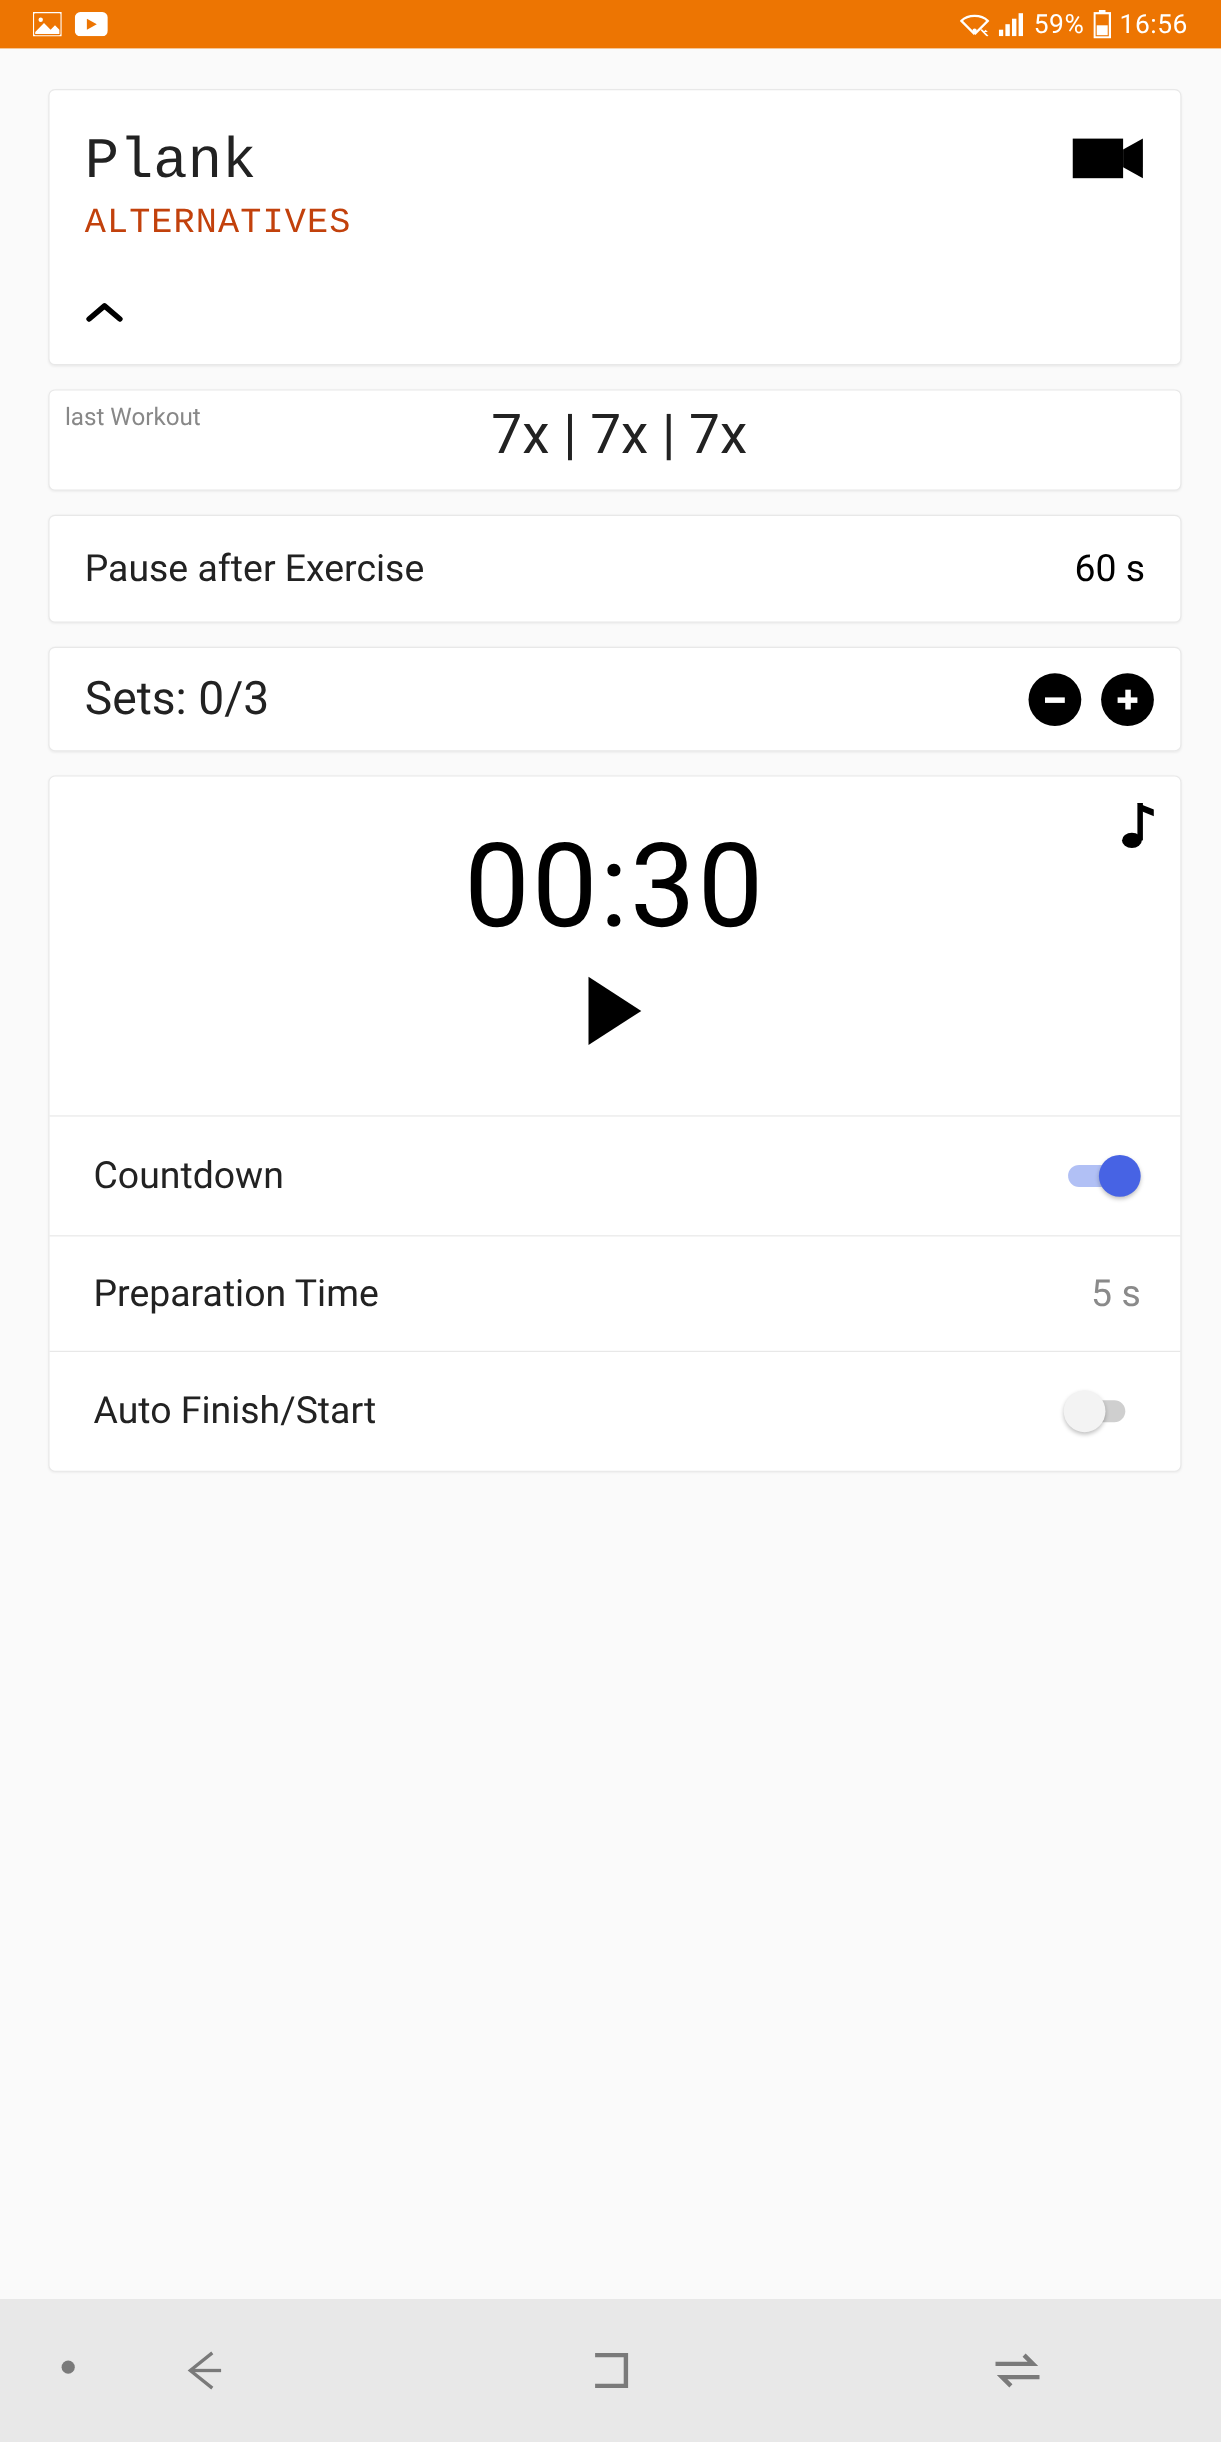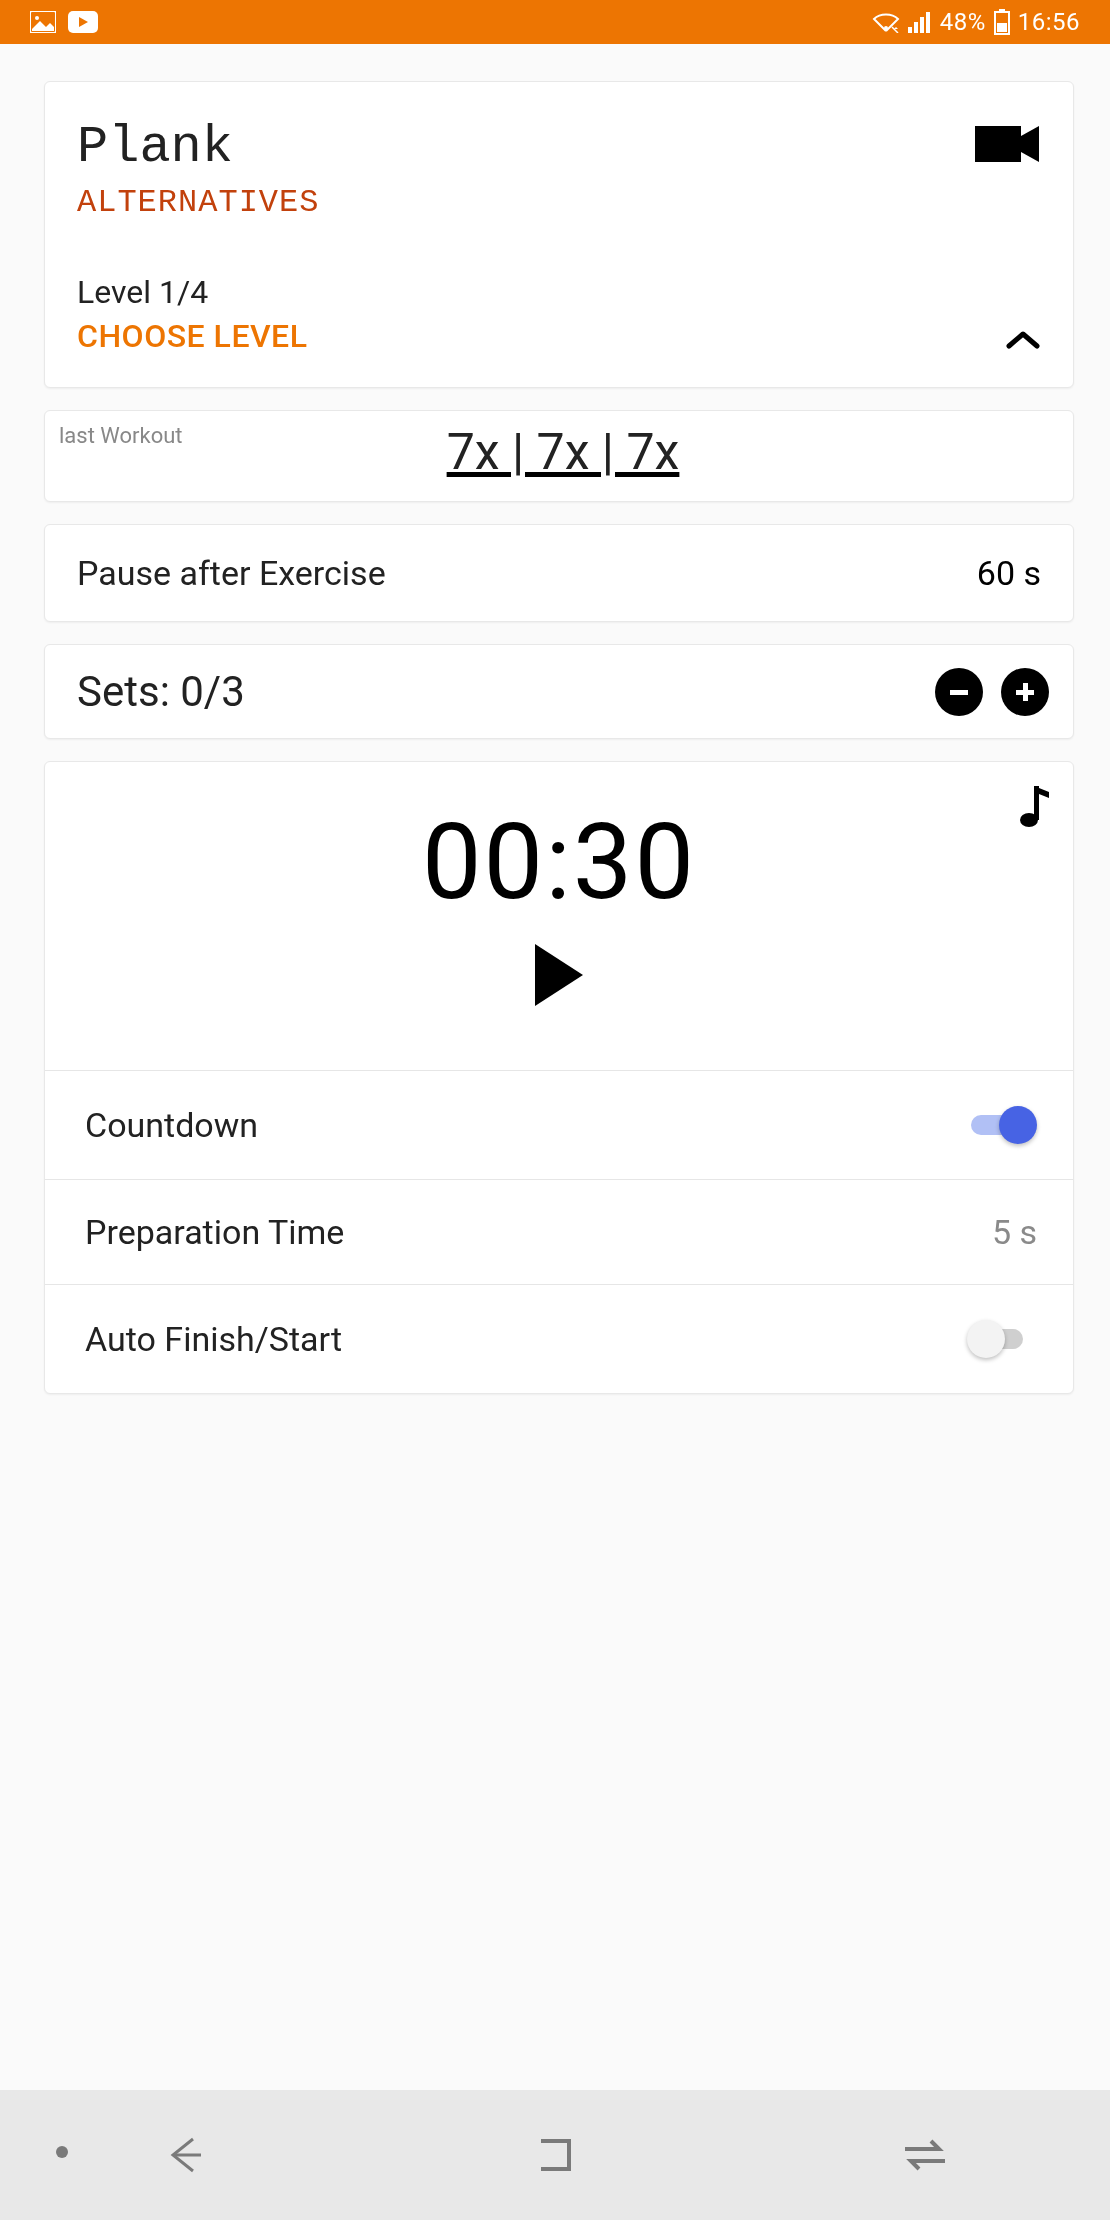--- a/index.html
+++ b/index.html
@@ -22,21 +22,21 @@
   .exercise-header { display: flex; justify-content: space-between; align-items: flex-start; font-family: Liberation Mono, monospace; }
   .exercise-title { font-size: 52px; font-weight: 400; color: #222; line-height: 1; }
   .alternatives { font-size: 32px; color: #c2410c; font-weight: 500; letter-spacing: 1px; margin-top: 10px; }
   .video-icon { color: #000; }
   .level-section { margin-top: 52px; display: flex; justify-content: space-between; align-items: flex-end; }
   .level-text { font-size: 32px; color: #222; }
   .choose-level { font-size: 32px; color: #ed7502; font-weight: 500; letter-spacing: 0.5px; margin-top: 6px; }
   .chevron-up { color: #222; }
   
   
-  .last-workout-card { padding: 10px 16px 18px 24px; position: relative; min-height: 92px; display: flex; align-items: center; justify-content: center; text-decoration: underline; }
+  .last-workout-card { padding: 10px 16px 18px 24px; position: relative; min-height: 92px; display: flex; align-items: center; justify-content: center; }
   .last-workout-label { position: absolute; top: 12px; left: 14px; font-size: 22px; color: #888; }
   .last-workout-values { font-size: 50px; color: #222; font-weight: 400; text-align: center; }
   
   
   .pause-card { padding: 28px 32px; display: flex; justify-content: space-between; align-items: flex-start; }
   .pause-label { font-size: 34px; color: #222; }
   .pause-value { font-size: 34px; color: #000000; }
   
   
   .sets-card { padding: 22px 24px 22px 32px; display: flex; justify-content: space-between; align-items: center; }
@@ -99,21 +99,21 @@
         </svg>
     </span>
     <span class="status-icon">
       <svg width="24" height="22" viewBox="0 0 24 22">
           <rect x="0" y="16" width="4" height="6" fill="#fff"></rect>
           <rect x="6" y="11" width="4" height="11" fill="#fff"></rect>
           <rect x="12" y="6" width="4" height="16" fill="#fff"></rect>
           <rect x="18" y="1" width="4" height="21" fill="#fff"></rect>
         </svg>
     </span>
-    <span>48%</span>
+    <span>59%</span>
     <span class="status-icon">
       <svg width="16" height="26" viewBox="0 0 16 26">
           <rect x="5" y="0" width="6" height="3" fill="#fff"></rect>
           <rect x="1" y="3" width="14" height="22" fill="none" stroke="#fff" stroke-width="2"></rect>
           <rect x="3" y="14" width="10" height="9" fill="#fff"></rect>
         </svg>
     </span>
     <span>16:56</span>
   </div>
 </div>
@@ -127,24 +127,20 @@
         <div class="alternatives">ALTERNATIVES</div>
       </div>
       <div class="video-icon">
         <svg width="66" height="44" viewBox="0 0 66 44">
             <rect x="0" y="4" width="46" height="36" fill="#000"></rect>
             <path d="M46 14 L64 4 L64 40 L46 30 Z" fill="#000"></path>
           </svg>
       </div>
     </div>
     <div class="level-section">
-      <div>
-        <div class="level-text">Level 1/4</div>
-        <div class="choose-level">CHOOSE LEVEL</div>
-      </div>
       <div class="chevron-up">
         <svg width="36" height="22" viewBox="0 0 36 22">
             <path d="M4 17 L18 5 L32 17" fill="none" stroke="#000" stroke-width="5" stroke-linecap="round" stroke-linejoin="round"></path>
           </svg>
       </div>
     </div>
   </div>
 
   <div class="card last-workout-card">
     <div class="last-workout-label">last Workout</div>

